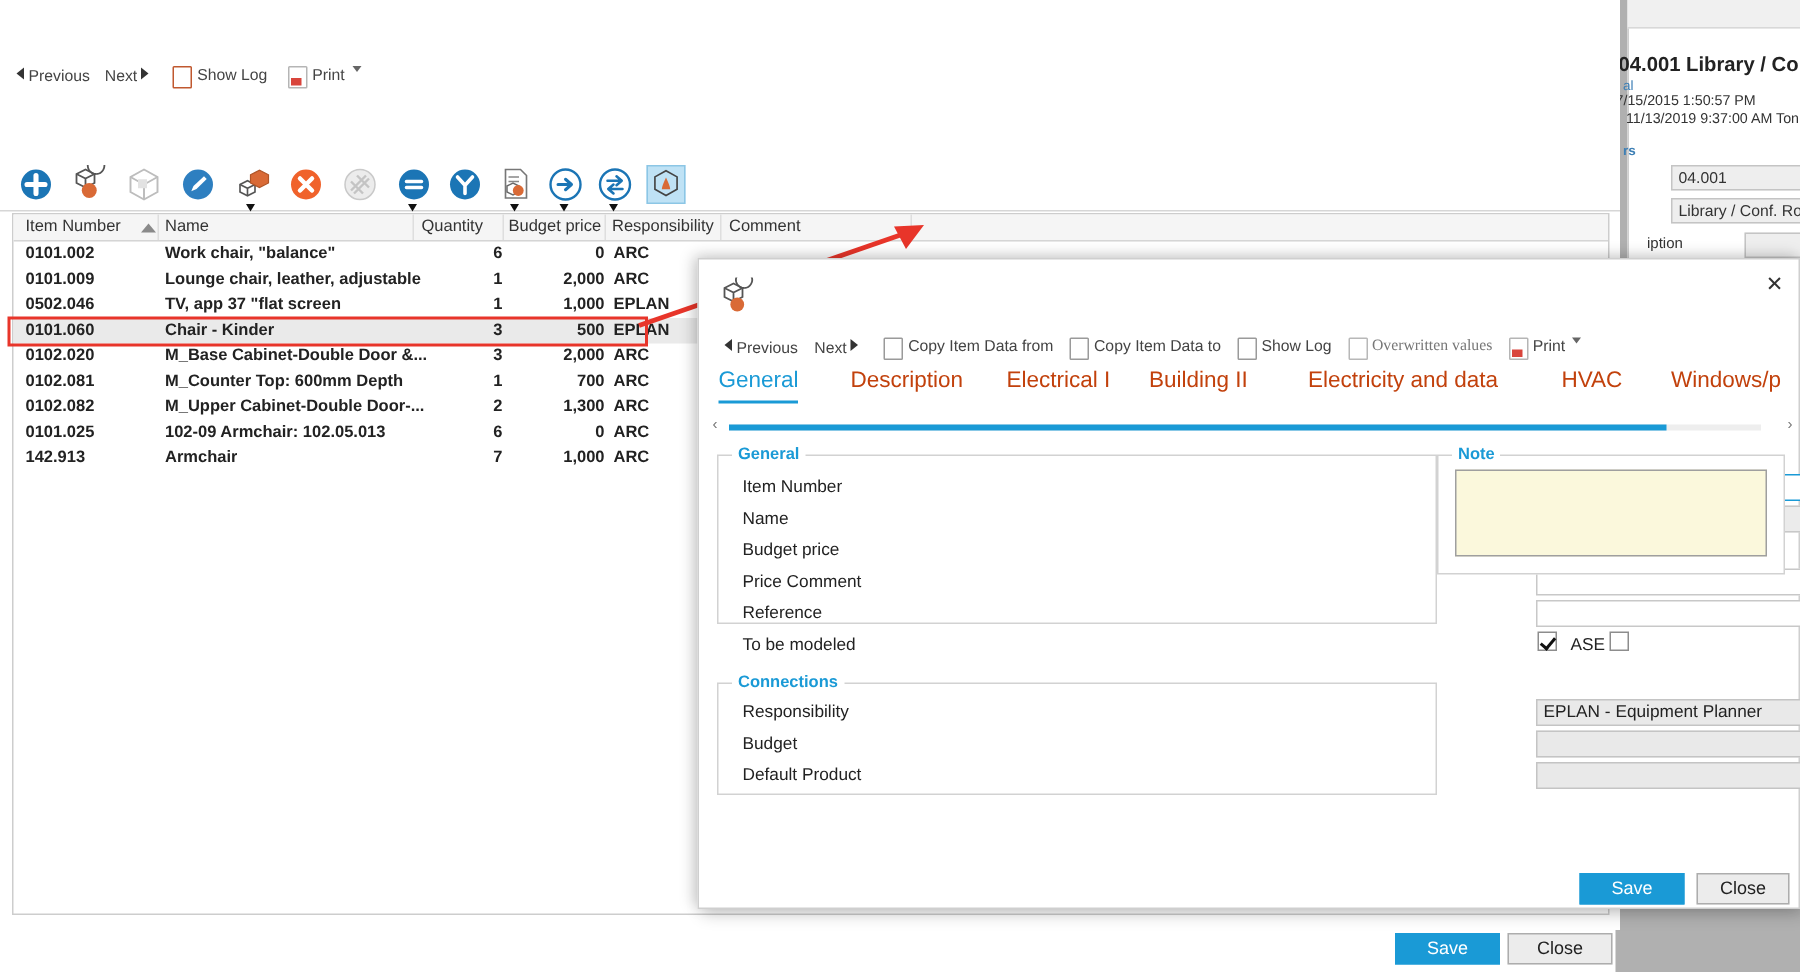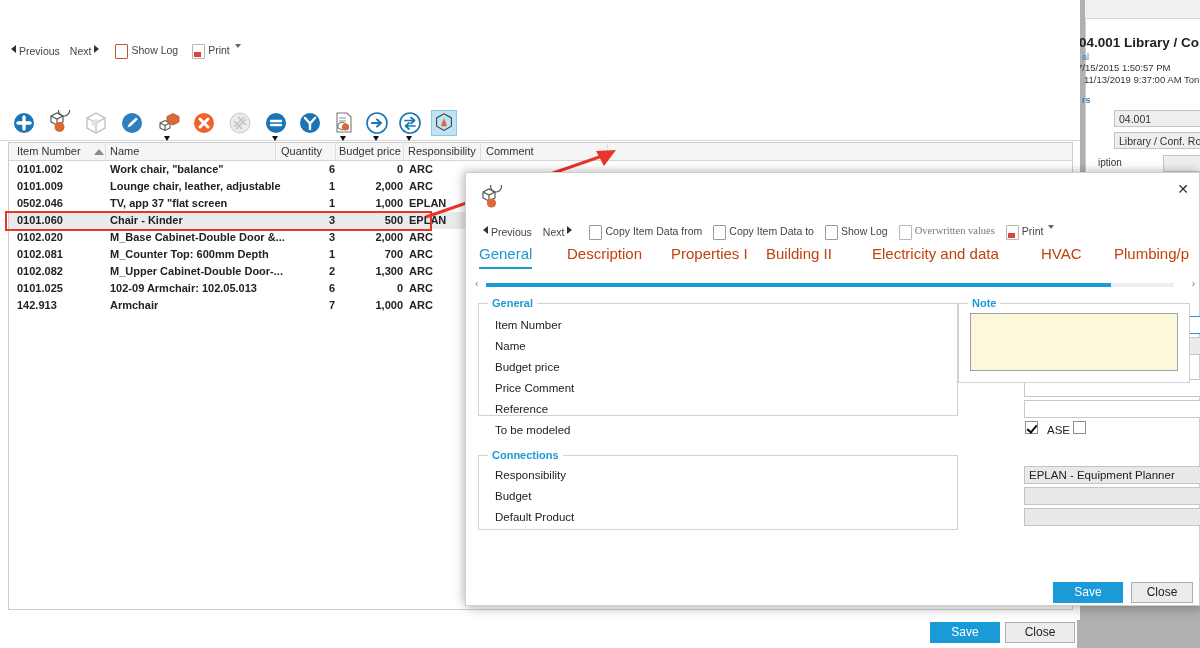--- a/index.html
+++ b/index.html
@@ -499,25 +499,25 @@
       <div class="nav-btn">
         <span class="doc-ico print"></span>
         <span>Print</span>
         <span class="caret-sm"></span>
       </div>
     </div>
 
     <div class="dlg-tabs">
       <div class="dtab active" style="left:5px">General</div>
       <div class="dtab" style="left:93px">Description</div>
-      <div class="dtab" style="left:197px">Properties I</div>
+      <div class="dtab" style="left:197px">Electrical I</div>
       <div class="dtab" style="left:292px">Building II</div>
       <div class="dtab" style="left:398px">Electricity and data</div>
       <div class="dtab" style="left:567px">HVAC</div>
-      <div class="dtab" style="left:640px">Plumbing/p</div>
+      <div class="dtab" style="left:640px">Windows/p</div>
     </div>
 
     <div class="dlg-scroll">
       <div class="sc-l">‹</div>
       <div class="scroll-track"></div>
       <div class="scroll-thumb"></div>
       <div class="sc-r">›</div>
     </div>
 
     <div class="grp g-general">

